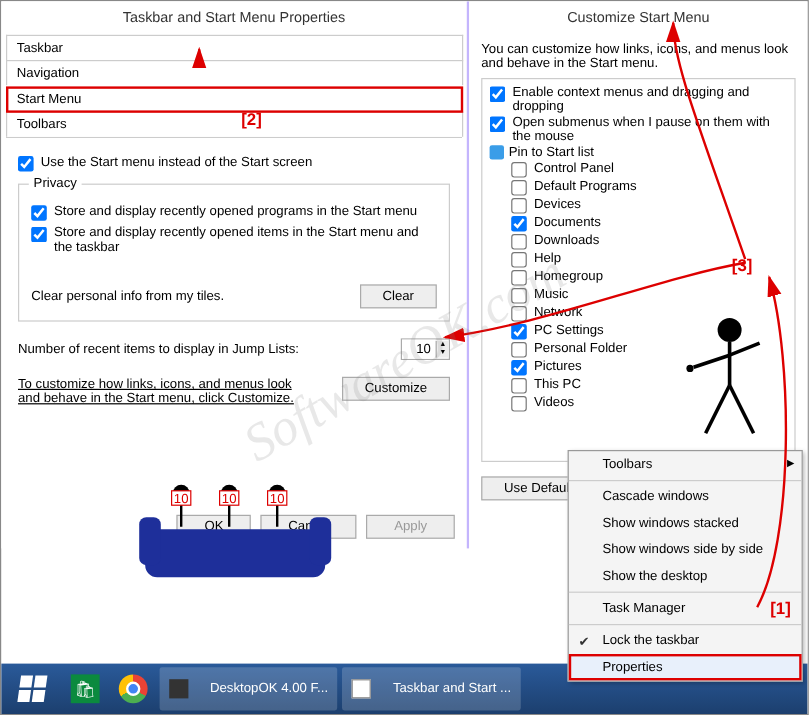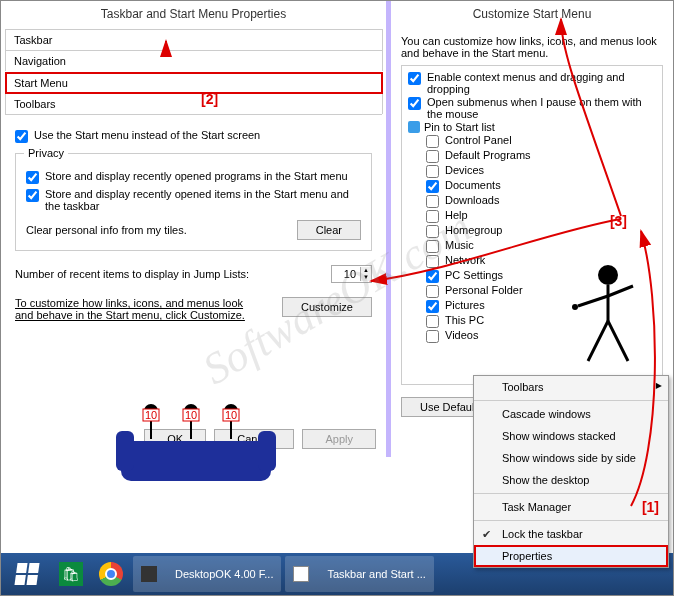--- a/index.html
+++ b/index.html
@@ -1,29 +1,29 @@
 <!DOCTYPE html>
 <html><head>
 <meta charset="utf-8">
 <style>
 * { box-sizing: border-box; margin: 0; padding: 0; font-family: "Segoe UI", Tahoma, sans-serif; font-size: 11px; }
 body { width: 674px; height: 596px; background: #fff; position: relative; overflow: hidden; border: 1px solid #888; }
 
 
-.dlg-left { position: absolute; left: 0; top: 0; width: 390px; height: 456px; background: #fff; border-right: 5px solid #c4b5fd; }
+.dlg-left { position: absolute; left: 0; top: 0; width: 390px; height: 456px; background: #fff; border-right: 2px solid #c4b5fd; }
 .dlg-title { text-align: center; font-size: 12px; padding: 6px 0; color: #333; }
 .tabs { display: flex; border-bottom: 1px solid #ccc; margin: 2px 4px 0 4px; flex-direction: column; }
 .tab { padding: 4px 8px; border: 1px solid #ccc; border-bottom: none; background: #fff; margin-right: -1px; cursor: pointer; }
 .tab.active { position: relative; top: 1px; background: #fff; border: 2px solid #d00; padding: 3px 7px; }
 .tab-body { padding: 10px 14px; }
 .chk-row { display: flex; align-items: flex-start; margin: 4px 0; }
 .chk-row input { margin-right: 6px; margin-top: 1px; }
 .group { border: 1px solid #ccc; padding: 12px 10px 10px 10px; margin-top: 10px; position: relative; }
 .group-title { position: absolute; top: -7px; left: 8px; background: #fff; padding: 0 4px; font-size: 11px; }
-.row-split { display: flex; justify-content: space-between; align-items: center; margin-top: 8px; }
+.row-split { display: flex; justify-content: space-between; align-items: center; margin-top: 25px; }
 .btn { background: #eee; border: 1px solid #aaa; padding: 3px 18px; cursor: pointer; font-size: 11px; }
 .spinner { display: flex; align-items: center; border: 1px solid #aaa; }
 .spinner input { width: 28px; border: none; text-align: right; padding: 2px 4px; font-size: 11px; }
 .spinner .arrows { display: flex; flex-direction: column; background: #eee; border-left: 1px solid #aaa; }
 .spinner .arrows span { font-size: 6px; line-height: 7px; padding: 0 2px; cursor: pointer; }
 .dlg-buttons { position: absolute; bottom: 8px; right: 10px; display: flex; gap: 8px; padding-left: 12px; }
 .dlg-buttons .btn { padding: 3px 22px; }
 .dlg-buttons .btn.disabled { color: #999; }
 
 

